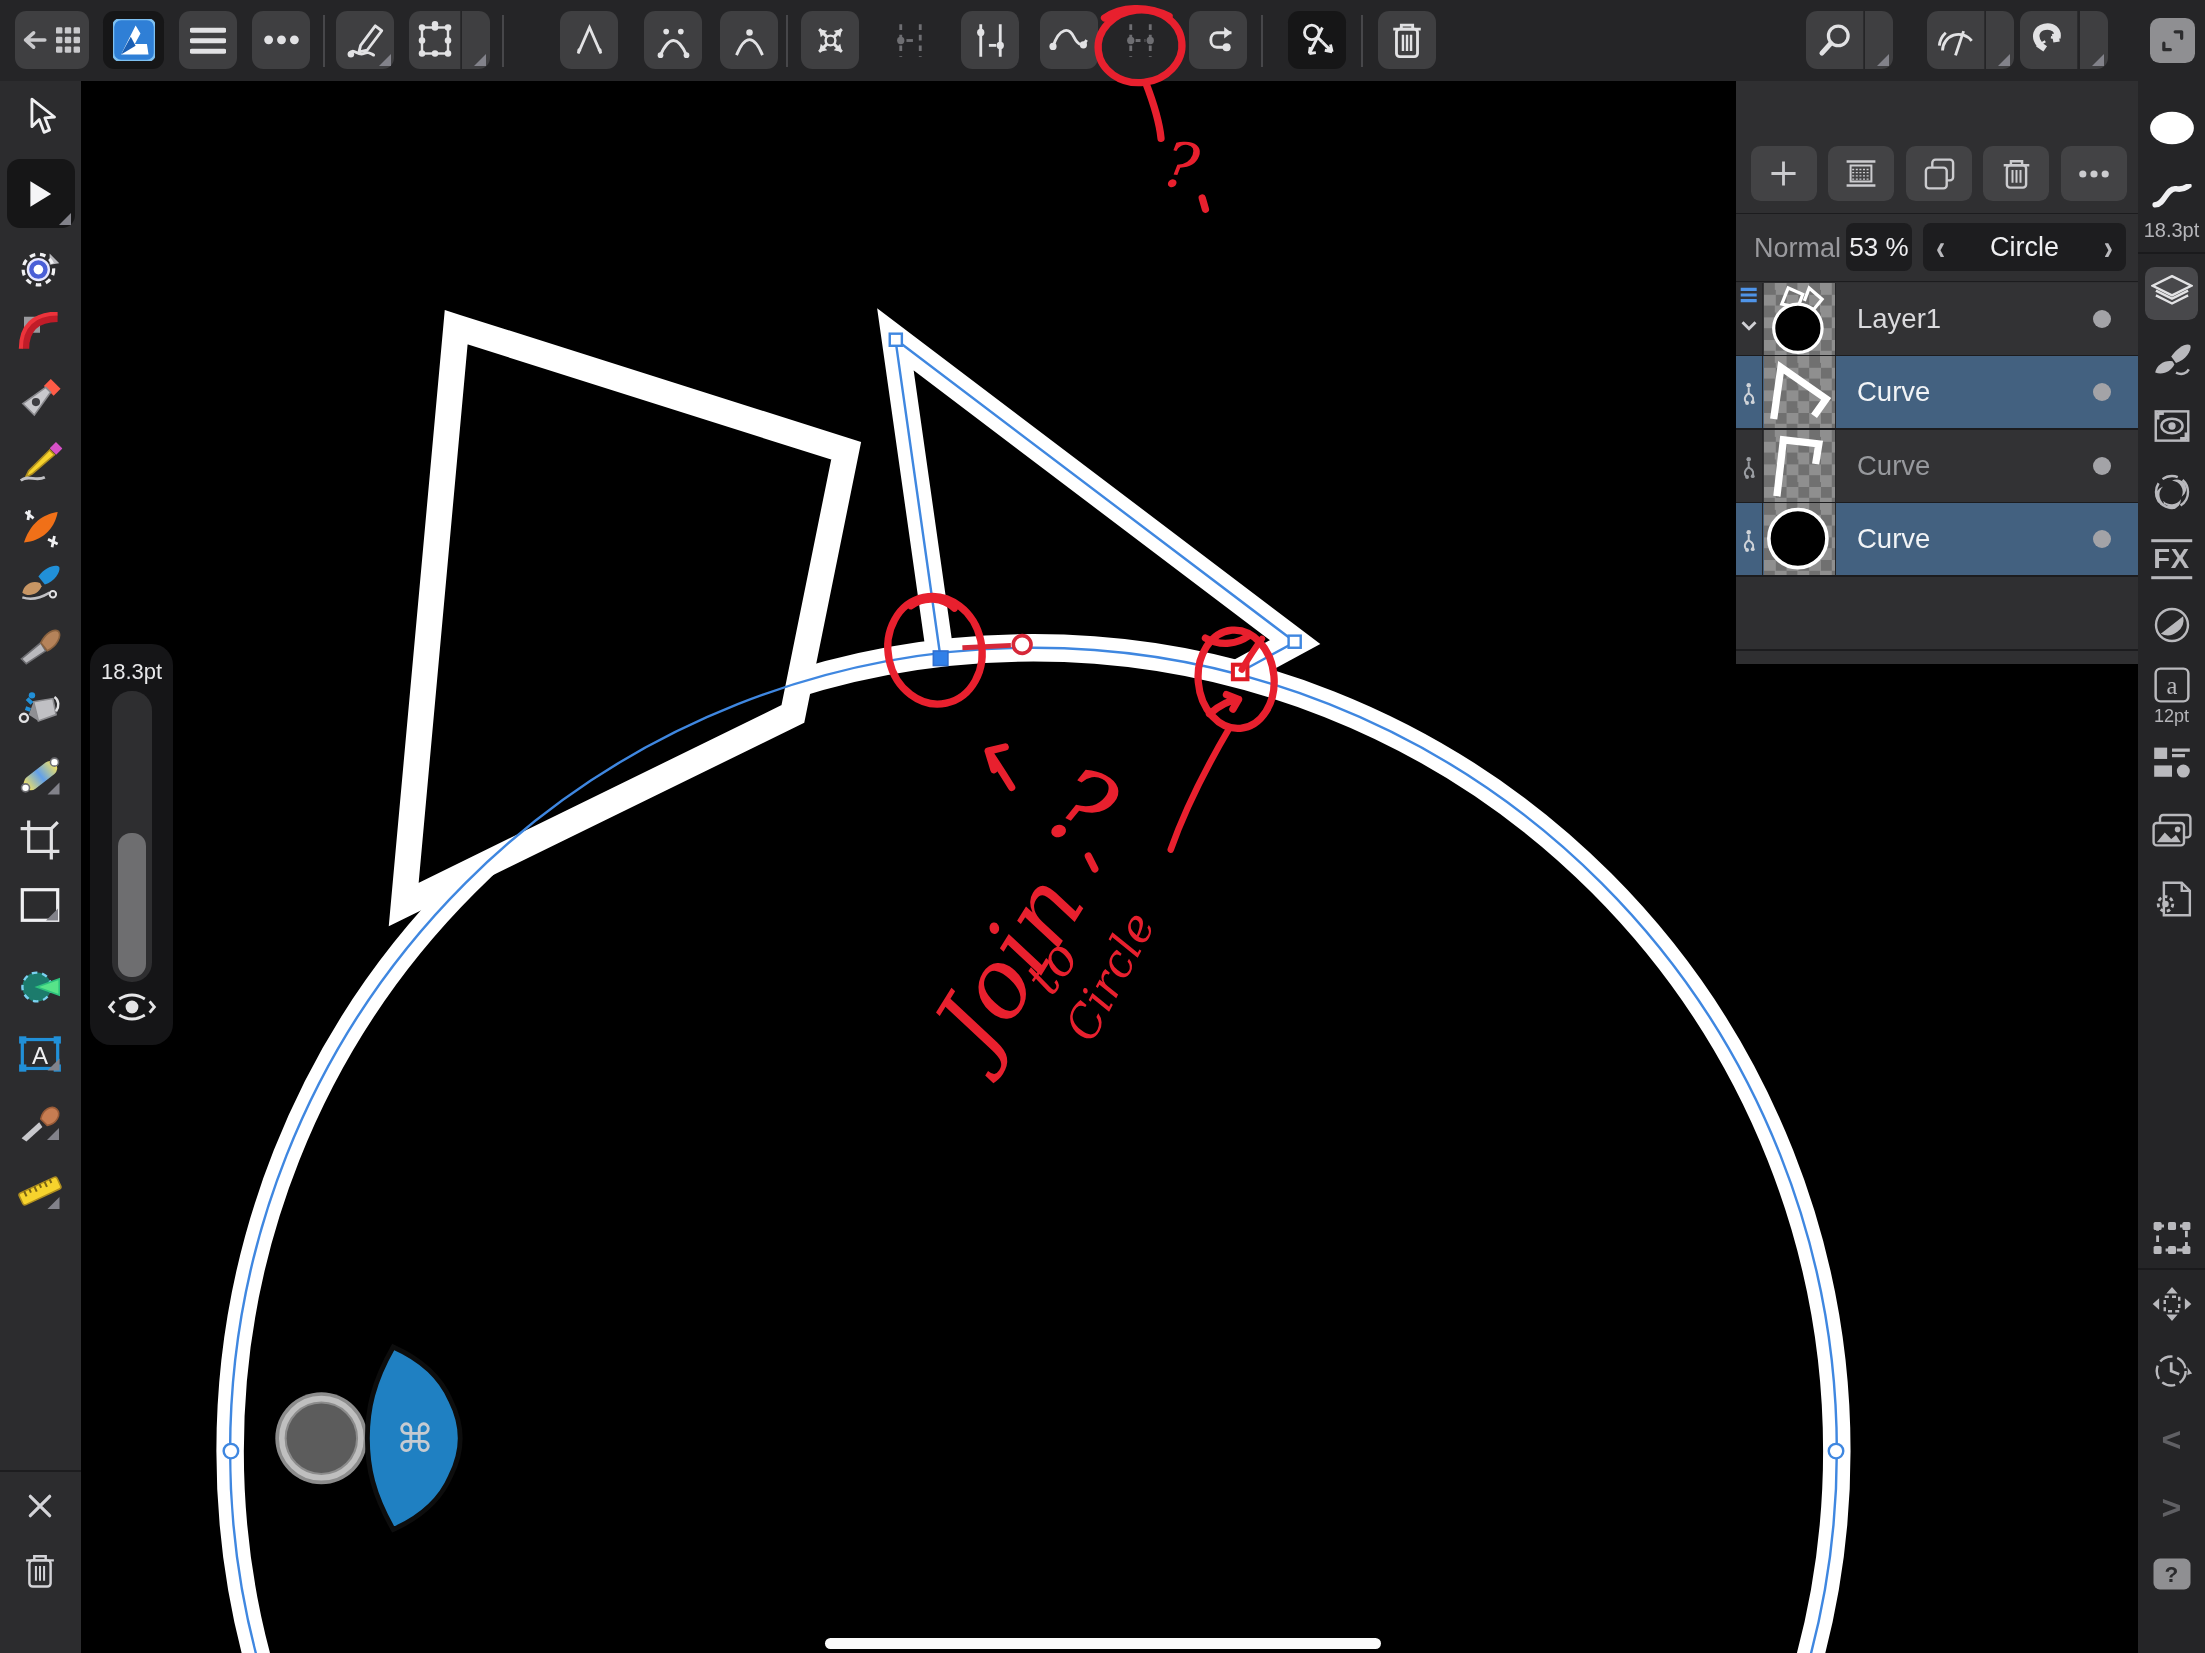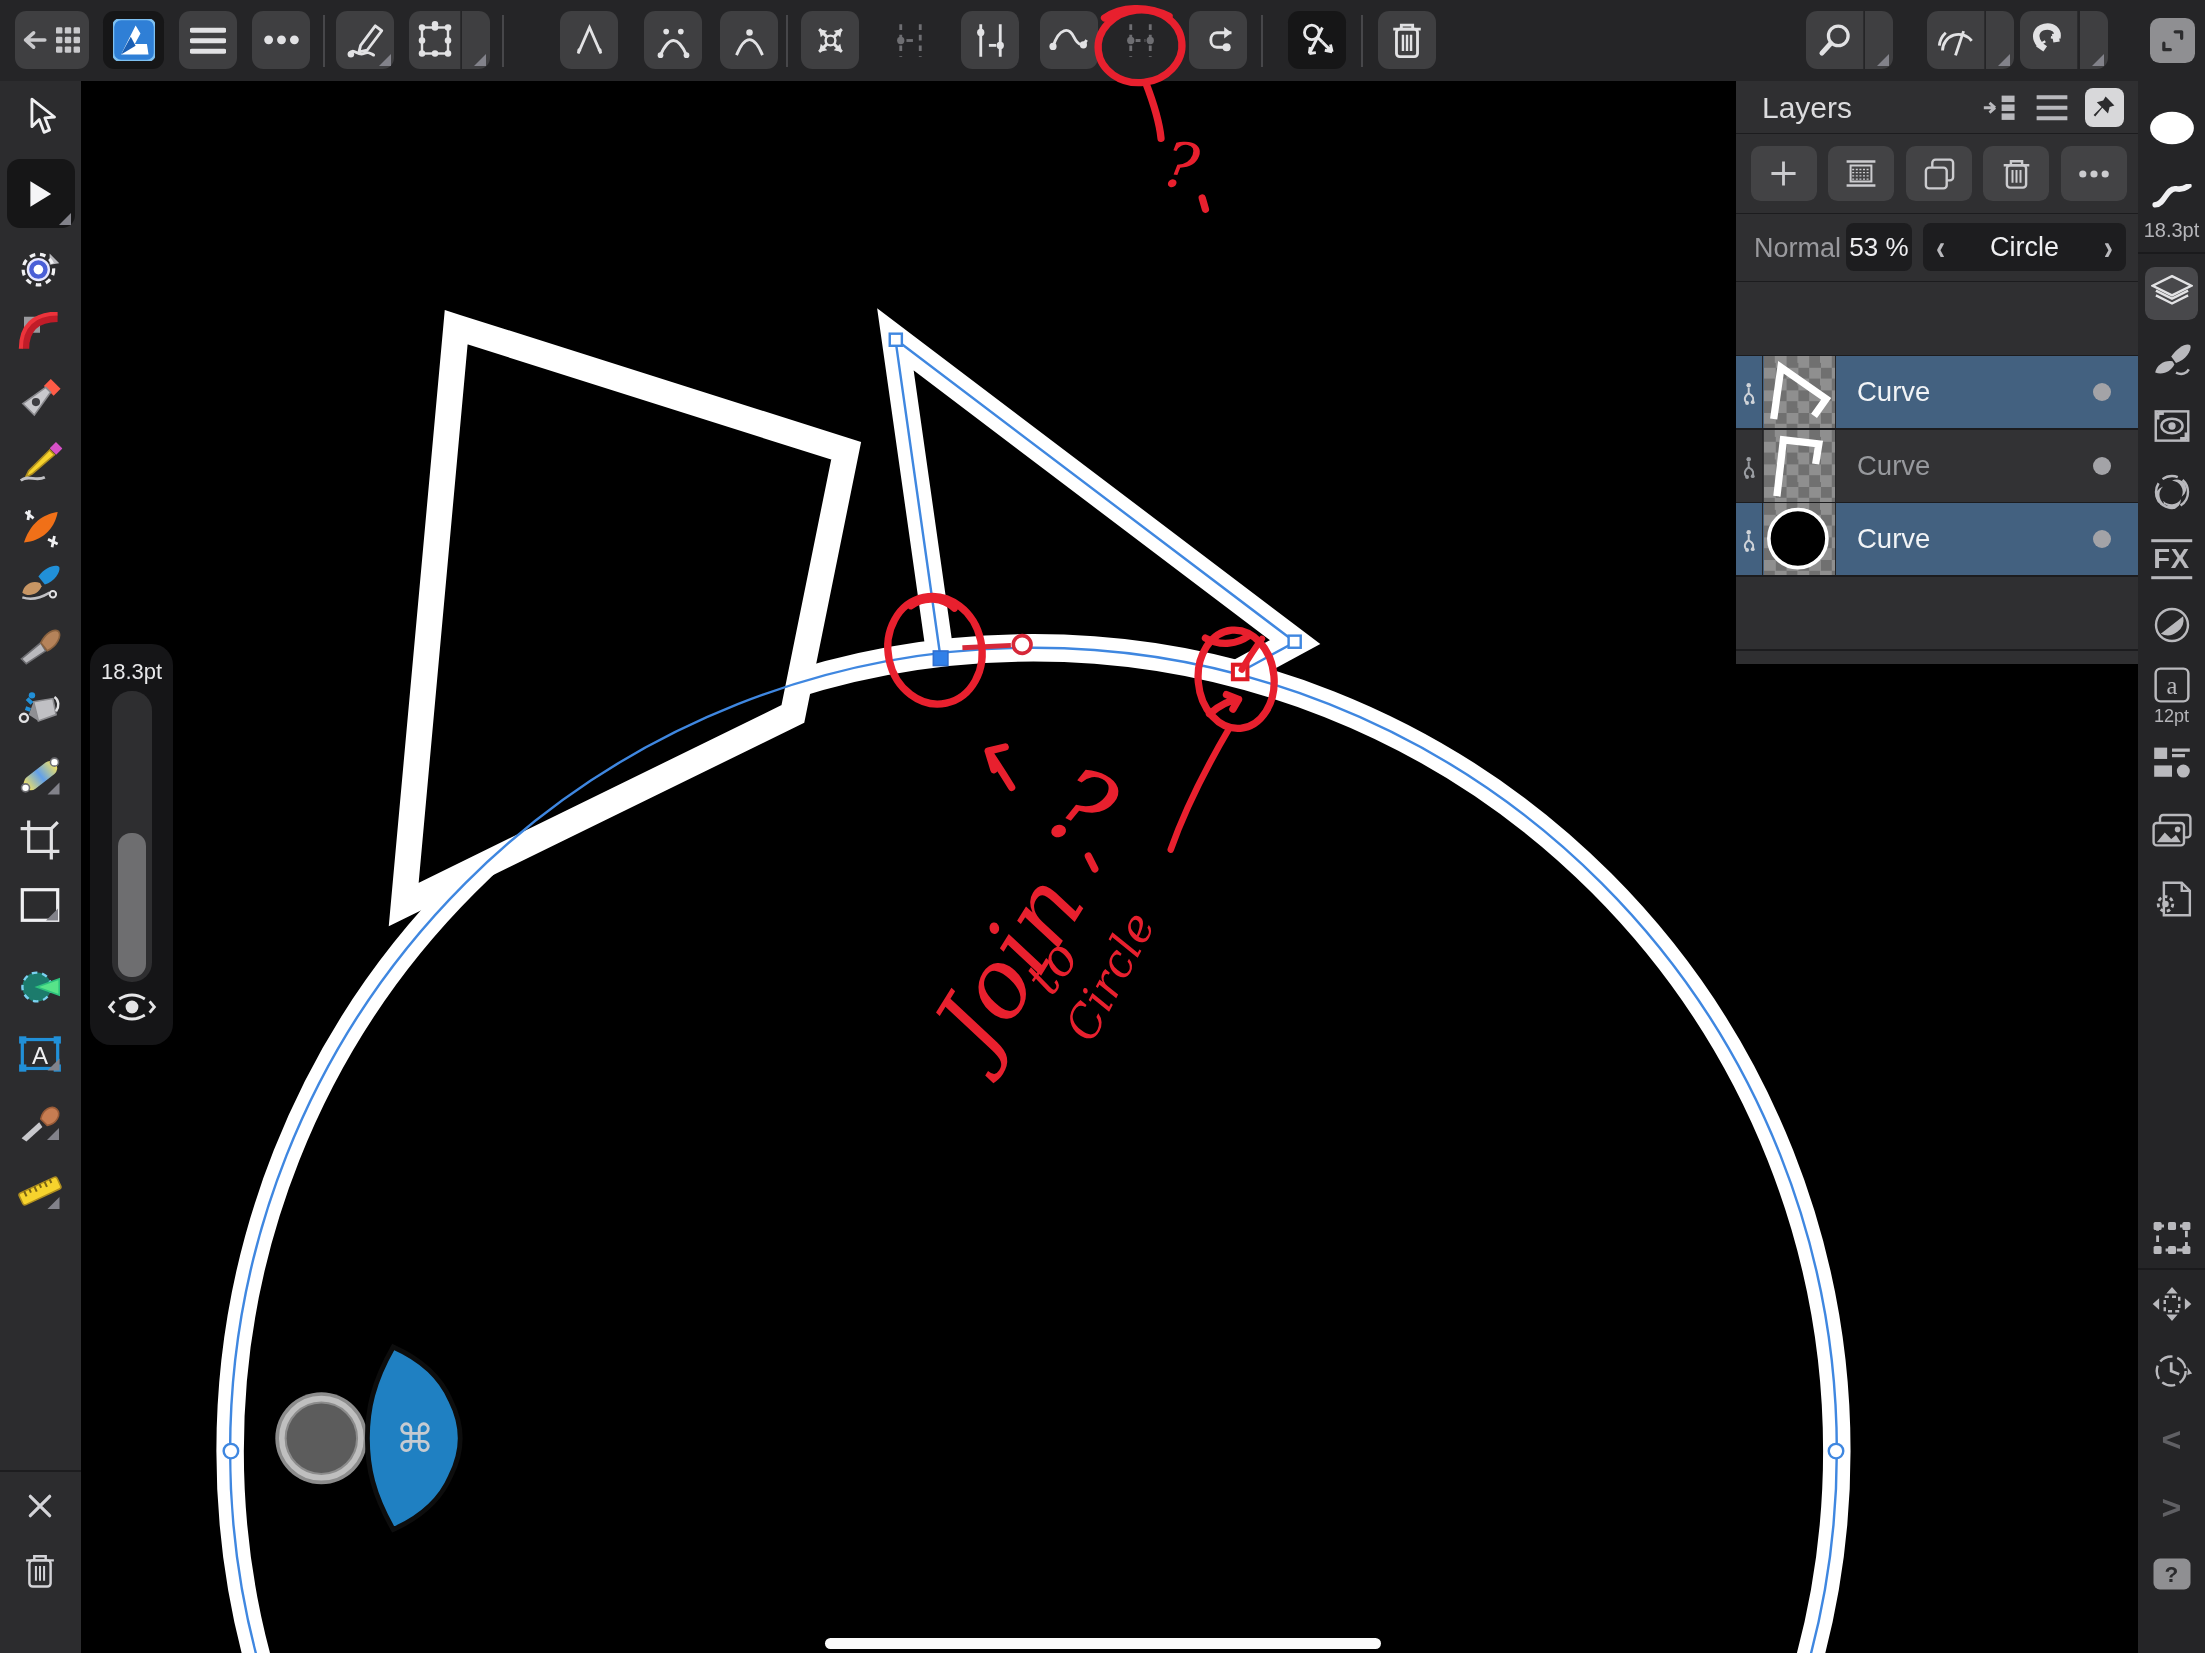--- a/index.html
+++ b/index.html
@@ -440,39 +440,20 @@
     <div class="whandle"></div>
   </div>
   <svg class="ritem" style="top:363px;position:absolute;left:50%" width="52" height="32" viewBox="0 0 64 40">
     <circle cx="32" cy="20" r="8" fill="#e5e5e7"></circle>
     <path d="M16,10 Q32,0 48,10 M16,30 Q32,40 48,30" fill="none" stroke="#e5e5e7" stroke-width="3.5"></path>
     <path d="M10,13 L4,20 L10,27 M54,13 L60,20 L54,27" fill="none" stroke="#e5e5e7" stroke-width="3.5"></path>
   </svg>
 </div>
 
 <div id="layerspanel">
-  <div class="lp-head">
-    <div class="lp-title">Layers</div>
-    <svg style="position:absolute;right:120px;top:13px" width="36" height="27.5" viewBox="0 0 44 34">
-      <path d="M2,17 H16 M16,17 l-7,-6 M16,17 l-7,6" stroke="#b9b9bd" stroke-width="3.5" fill="none"></path>
-      <g fill="#b9b9bd">
-            <rect x="24" y="2" width="16" height="8"></rect>
-            <rect x="24" y="13" width="16" height="8"></rect>
-            <rect x="24" y="24" width="16" height="8"></rect>
-          </g>
-    </svg>
-    <svg style="position:absolute;right:69px;top:13px" width="34" height="27.5" viewBox="0 0 42 34">
-      <path d="M2,4 H40 M2,17 H40 M2,30 H40" stroke="#b9b9bd" stroke-width="5"></path>
-    </svg>
-    <div style="position:absolute;right:14.5px;top:6.5px;width:39px;height:39px;background:#d8d8da;border-radius:8px;display:flex;align-items:center;justify-content:center">
-      <svg width="24" height="24" viewBox="0 0 30 30">
-        <path d="M17,2 L28,13 L22,15 L20,23 L13,16 L4,27 L2,25 L12,15 L6,9 L14,7 Z" fill="#2c2c2e"></path>
-      </svg>
-    </div>
-  </div>
   <div class="lp-btnrow">
     <div class="pbtn" style="left:14.5px">
       <svg width="29" height="29" viewBox="0 0 36 36">
             <path d="M18,3 V33 M3,18 H33" stroke="#cccccf" stroke-width="3.5"></path>
           </svg>
     </div>
     <div class="pbtn" style="left:92px">
       <svg width="32" height="31" viewBox="0 0 40 38">
         <path d="M2,4 H38 M2,34 H38" stroke="#cccccf" stroke-width="3"></path>
         <rect x="7" y="9" width="26" height="20" fill="none" stroke="#cccccf" stroke-width="2.5"></rect>
@@ -503,20 +484,39 @@
   <div class="lp-oprow">
     <div class="opl">Normal</div>
     <div class="opv">53 %</div>
     <div class="blend">
       <span class="chev">‹</span>
       <span class="bm">Circle</span>
       <span class="chev">›</span>
     </div>
   </div>
 
+  <div class="lrow" style="top:202px">
+    <div class="lcol">
+      <svg style="position:absolute;left:3.2px;top:4px" width="19.4" height="16" viewBox="0 0 24 20">
+        <path d="M2,3 H22 M2,10 H22 M2,17 H22" stroke="#4f94e8" stroke-width="4"></path>
+      </svg>
+      <svg style="position:absolute;left:4px;top:36px" width="18" height="13" viewBox="0 0 22 16">
+        <path d="M3,4 L11,12 L19,4" fill="none" stroke="#d0d0d4" stroke-width="3.5"></path>
+      </svg>
+    </div>
+    <div class="thumb">
+      <svg width="71" height="72" viewBox="0 0 88 89">
+        <path d="M22,26 L30,6 L48,14 L42,30 Z" fill="none" stroke="#fff" stroke-width="4"></path>
+        <path d="M50,22 L56,6 L72,20 L62,32" fill="none" stroke="#fff" stroke-width="4"></path>
+        <circle cx="42" cy="56" r="30" fill="#000" stroke="#fff" stroke-width="4"></circle>
+      </svg>
+    </div>
+    <div class="lname" style="color:#dadadd">Layer1</div>
+    <div class="vdot"></div>
+  </div>
   <div class="rowdiv" style="top:274px"></div>
   <div class="lrow sel" style="top:275px">
     <div class="lcol">
       <svg style="position:absolute;left:3.2px;top:26px" width="19.4" height="22.6" viewBox="0 0 24 28">
         <circle cx="12" cy="4" r="2.8" fill="#cfd3d8"></circle>
             <path d="M12,7 V14" stroke="#cfd3d8" stroke-width="2.4"></path>
         <path d="M12,14 C6,18 6,23 10,26 M12,14 C18,17 19,22 16,26" fill="none" stroke="#cfd3d8" stroke-width="2.4"></path>
         <circle cx="10" cy="26" r="2.4" fill="#cfd3d8"></circle>
             <circle cx="17" cy="25" r="2.4" fill="#cfd3d8"></circle>
       </svg>

